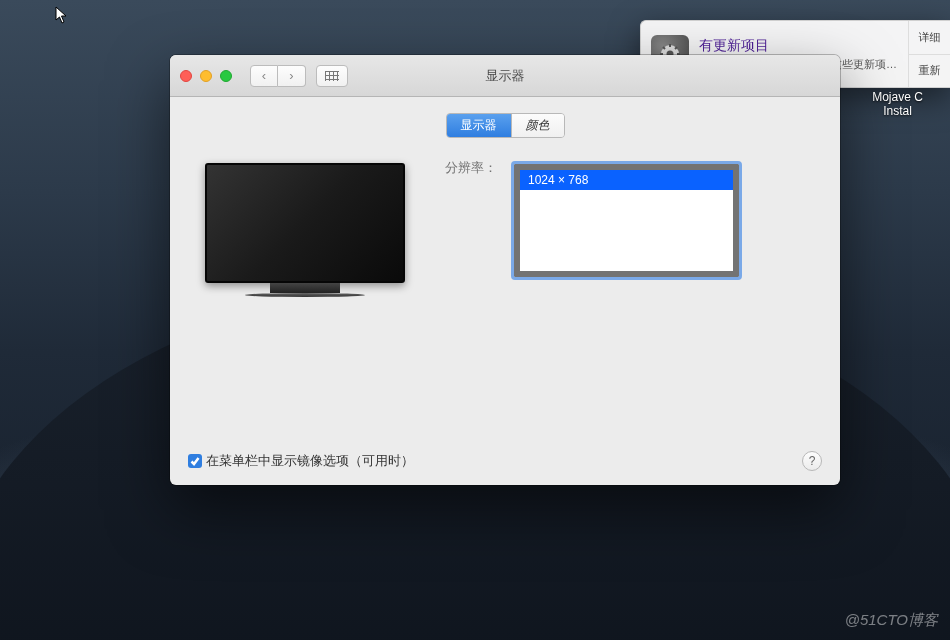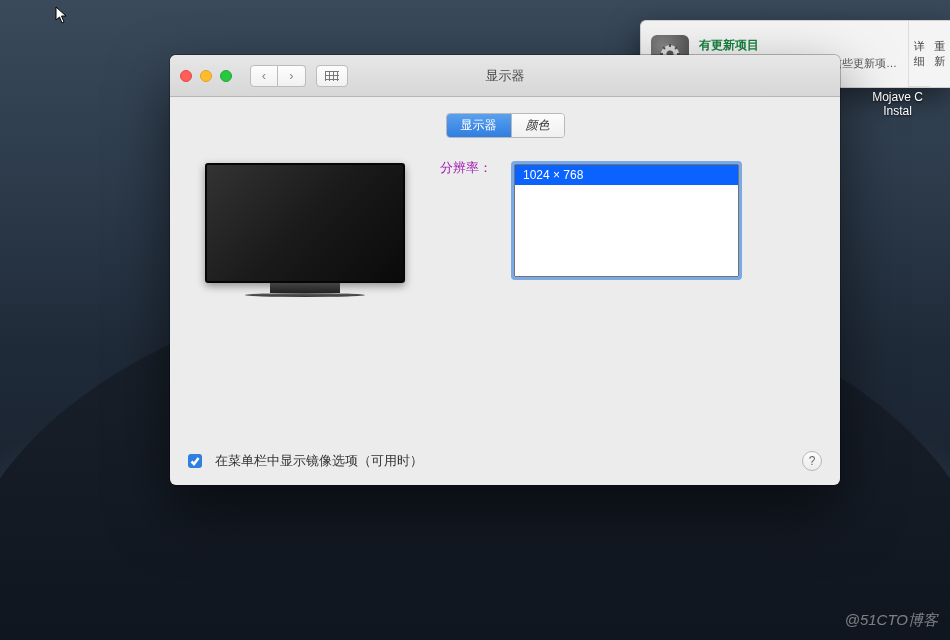--- a/index.html
+++ b/index.html
@@ -29,23 +29,23 @@
     display: flex; align-items: center; padding: 8px 8px 8px 10px;
     border: 1px solid #d0d0d0; border-right: none;
   }
   .notif-icon {
     width: 38px; height: 38px; border-radius: 6px;
     background: radial-gradient(circle at 30% 30%, #888, #444);
     display:flex; align-items:center; justify-content:center;
     flex: 0 0 38px;
   }
   .notif-body { flex: 1; padding-left: 10px; min-width: 0; }
-  .notif-title { font-size: 12px; font-weight: 700; color: #15803d; }
+  .notif-title { font-size: 14px; font-weight: 400; color: #4c1d95; }
   .notif-msg { font-size: 11px; color: #555; line-height: 1.3; margin-top: 2px; white-space: nowrap; overflow: hidden; text-overflow: ellipsis;}
-  .notif-actions { display:flex; flex-direction:row; border-left:1px solid #ddd; align-self:stretch; margin:-8px -8px -8px 6px; width:42px;}
+  .notif-actions { display:flex; flex-direction:column; border-left:1px solid #ddd; align-self:stretch; margin:-8px -8px -8px 6px; width:42px;}
   .notif-actions button{flex:1;border:none;background:transparent;font-size:11px;color:#444;cursor:pointer;}
   .notif-actions button:first-child{border-bottom:1px solid #ddd;}
   
   .desk-label { position:absolute; top:90px; right:20px; width:65px; text-align:center; font-size:12px; color:#fff; text-shadow:0 1px 2px rgba(0,0,0,.8); line-height:1.2;}
   
   .win {
     position: absolute; top: 55px; left: 170px; width: 670px; height: 430px;
     background: #ececec; border-radius: 6px;
     box-shadow: 0 25px 60px rgba(0,0,0,0.55), 0 0 0 1px rgba(0,0,0,0.25);
     display: flex; flex-direction: column; overflow: hidden;
@@ -75,31 +75,31 @@
   .tabseg .tab.active{background:linear-gradient(#5aa0ee,#2f7ee0);color:#fff;}
   .tabseg .tab + .tab{border-left:1px solid #b8b8b8;font-style:italic;}
   
   .content{flex:1;display:flex;padding:20px 30px 0 30px;gap:30px;}
   .monitor{flex:0 0 210px;display:flex;flex-direction:column;align-items:center;margin-top:5px;}
   .screen{width:200px;height:120px;background:linear-gradient(135deg,#333 0%,#1a1a1a 50%,#0a0a0a 100%);border:2px solid #060606;border-radius:3px;box-shadow:0 3px 8px rgba(0,0,0,.4);}
   .stand{width:70px;height:10px;background:linear-gradient(#444,#222);}
   .base{width:120px;height:4px;background:linear-gradient(#666,#333);border-radius:50%;}
   .settings{flex:1;font-size:13px;color:#333;}
   .row1{display:flex;align-items:flex-start;gap:12px;}
-  .lbl{width:62px;text-align:left;color:#a21caf;padding-top:1px;}
+  .lbl{width:62px;text-align:center;color:#737373;padding-top:1px;}
   .radios label{display:flex;align-items:center;gap:6px;margin-bottom:4px;cursor:pointer;}
   .radio{width:15px;height:15px;border-radius:50%;border:1px solid #a8a8a8;background:#fff;display:inline-flex;align-items:center;justify-content:center;}
   .radio.sel{border-color:#2f7ee0;}
   .radio.sel::after{content:"";width:7px;height:7px;border-radius:50%;background:#2f7ee0;}
-  .reslist{margin:6px 0 0 0;width:225px;height:113px;background:#fff;border:1px solid #737373;outline:3px solid #7aa9e8;border-radius:1px;overflow:auto;}
+  .reslist{margin:6px 0 0 0;width:225px;height:113px;background:#fff;border:6px solid #737373;outline:3px solid #7aa9e8;border-radius:1px;overflow:auto;}
   .resitem{padding:3px 8px;font-size:12px;color:#333;cursor:pointer;}
   .resitem.sel{background:#0a62ff;color:#fff;}
   
   .footer{padding:12px 18px 14px 18px;display:flex;align-items:center;justify-content:space-between;font-size:13px;color:#333;}
-  .chk{display:flex;align-items:center;gap:13px;}
+  .chk{display:flex;align-items:center;gap:4px;}
   .checkbox{width:14px;height:14px;border-radius:3px;background:#2f7ee0;display:flex;align-items:center;justify-content:center;}
   .checkbox svg{width:10px;height:10px;stroke:#fff;stroke-width:2.5;fill:none;}
   .helpbtn{width:20px;height:20px;border-radius:50%;border:1px solid #b8b8b8;background:linear-gradient(#fdfdfd,#ececec);color:#666;font-size:12px;display:flex;align-items:center;justify-content:center;cursor:pointer;}
   .watermark{position:absolute;right:12px;bottom:10px;color:rgba(255,255,255,.45);font-size:15px;font-style:italic;}
 </style>
 </head>
 <body>
 
 <div class="wallpaper"></div>
 <div class="dune"></div>

